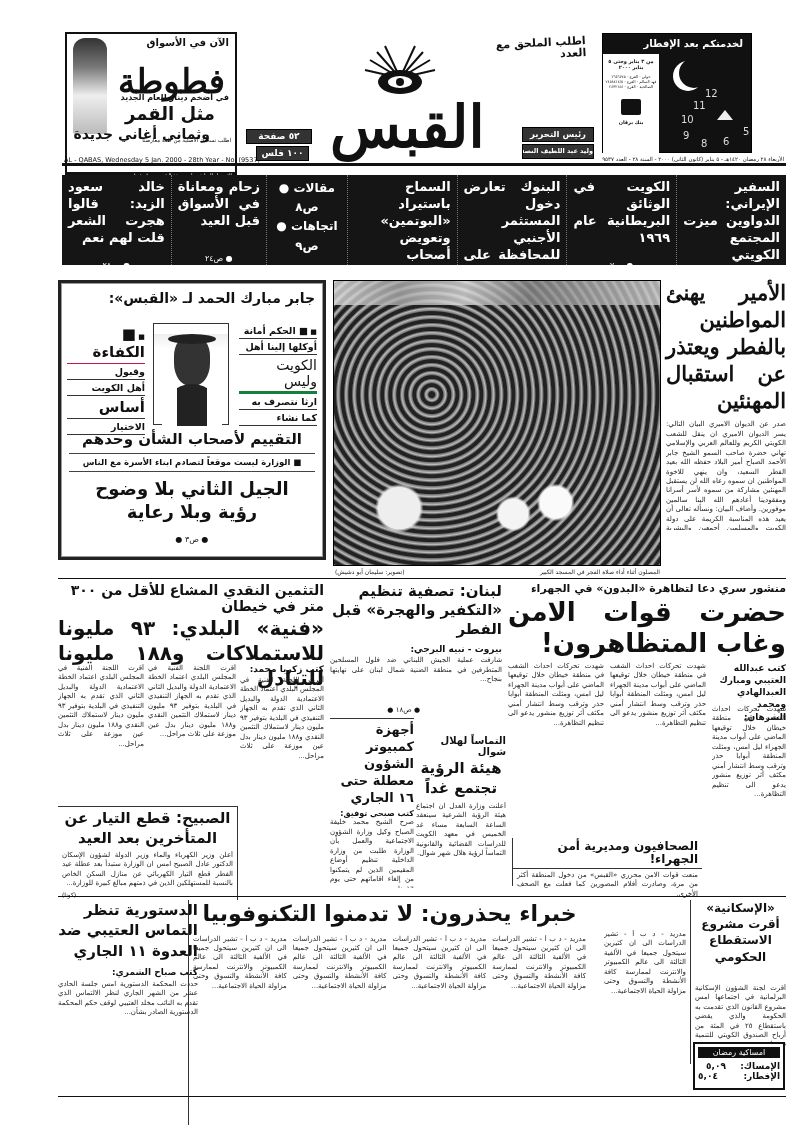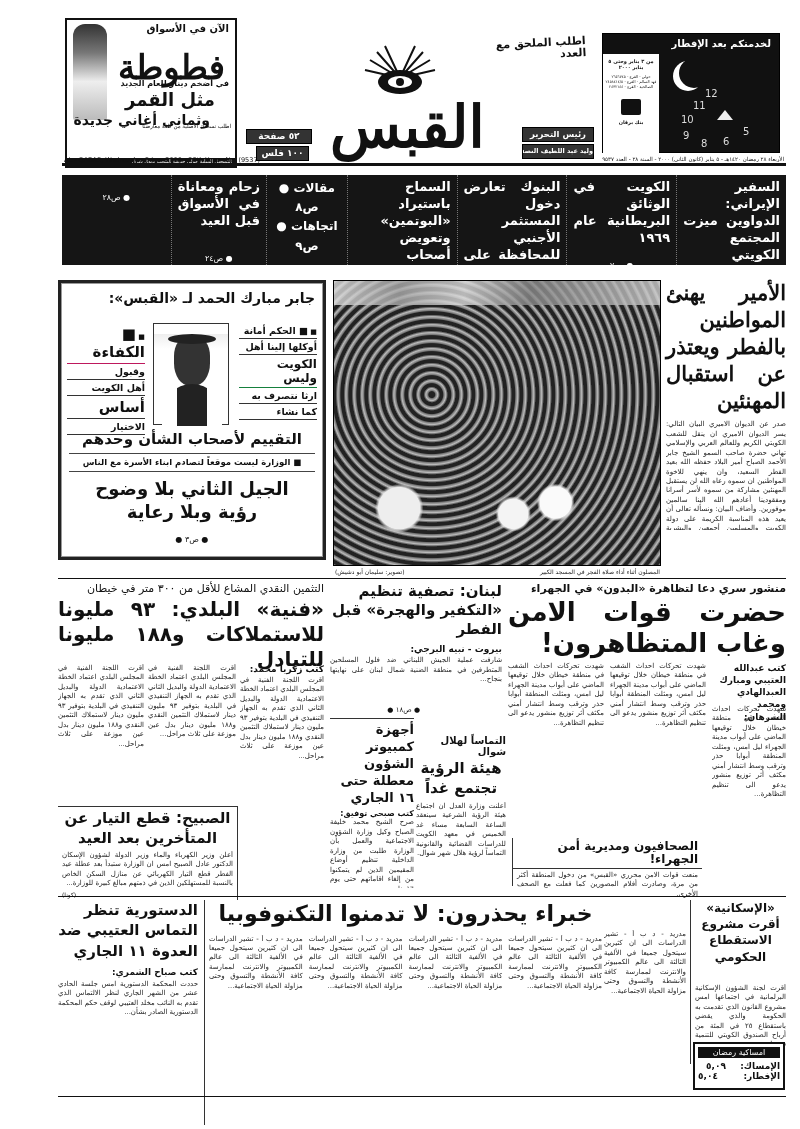--- a/index.html
+++ b/index.html
@@ -25,21 +25,21 @@
      repeating-radial-gradient(circle at 30% 40%,#222 0 3px,#777 4px,#bbb 6px,#333 8px),
      #444;}
   .caption{font-size:6px;color:#222;direction:rtl}
   .bullet::before{content:"■ ";font-size:7px}
 </style>
 </head>
 <body>
 
 <div class="abs" style="left:0;top:0;width:800px;height:172px;">
 
-  <div class="abs box" style="left:65px;top:18px;width:172px;height:150px;background:#fff;">
+  <div class="abs box" style="left:65px;top:32px;width:172px;height:150px;background:#fff;">
     <div class="abs" style="left:6px;top:4px;width:34px;height:96px;background:linear-gradient(#333,#777 30%,#eee 60%,#bbb);border-radius:12px 12px 2px 2px;"></div>
     <div class="abs rtl hd" style="right:6px;top:4px;font-size:10px;">الآن في الأسواق</div>
     <div class="abs rtl hd serif" style="right:10px;top:14px;font-size:34px;margin-top:15px;">فطوطة</div>
     <div class="abs rtl hd" style="right:6px;top:60px;font-size:8px;">في أضخم دينار للعام الجديد</div>
     <div class="abs rtl hd" style="right:20px;top:70px;font-size:18px;">مثل القمر</div>
     <div class="abs rtl" style="right:25px;top:92px;font-size:14px;font-weight:bold;text-align:right;">وثماني أغاني جديدة</div>
     <div class="abs rtl" style="right:4px;top:103px;font-size:5.5px;">اطلب نسختك الأصلية من كافة معارضنا</div>
     <div class="abs dark rtl" style="left:0;right:0;bottom:0;height:8px;font-size:5px;padding-right:3px;">التسجيل السلية حولي حديقة الشعب سوق شرق</div>
   </div>
   <div class="abs" style="left:64px;top:156px;width:178px;font-size:6.5px;white-space:nowrap;">AL - QABAS, Wednesday 5 Jan. 2000 - 28th Year - No. (9537)</div>
@@ -56,21 +56,21 @@
       <ellipse cx="75" cy="44" rx="12" ry="6" fill="#fff"></ellipse>
       <circle cx="75" cy="44" r="4" fill="#111"></circle>
     </svg>
   </div>
   <div class="abs serif" style="left:330px;top:92px;width:140px;height:70px;font-size:58px;font-weight:bold;text-align:center;line-height:70px;letter-spacing:-2px;">القبس</div>
 
   <div class="abs rtl hd" style="left:470px;top:38px;width:116px;font-size:11px;transform:rotate(-3deg);">اطلب الملحق مع العدد</div>
   <div class="abs gray-tag rtl" style="left:522px;top:127px;width:72px;height:15px;font-size:8.5px;line-height:13px;">رئيس التحرير</div>
   <div class="abs gray-tag rtl" style="left:522px;top:144px;width:72px;height:15px;font-size:6.5px;line-height:13px;white-space:nowrap;overflow:hidden;">وليد عبد اللطيف النصف</div>
 
-  <div class="abs" style="left:602px;top:33px;width:178px;height:120px;background:#111;border:1px solid #000;">
+  <div class="abs" style="left:602px;top:33px;width:150px;height:120px;background:#111;border:1px solid #000;">
     <div class="abs rtl" style="right:8px;top:4px;color:#fff;font-size:10px;font-weight:bold;">لخدمتكم بعد الإفطار</div>
     <div class="abs" style="left:0;top:20px;width:56px;height:100px;background:#fff;">
       <div class="rtl" style="font-size:5px;text-align:center;padding:4px 2px 0;font-weight:bold;">من ٣ يناير وحتى ٥ يناير ٢٠٠٠</div>
       <div class="rtl" style="font-size:3.8px;text-align:center;margin-top:4px;">حولي - الفرع - ٢٦٥٦٧٤٥</div>
       <div class="rtl" style="font-size:3.8px;text-align:center;">فهد السالم - الفرع - ٢٤٥٨٤١٤/٥</div>
       <div class="rtl" style="font-size:3.8px;text-align:center;">الصالحية - الفرع - ٢٤٣٢١٤٤</div>
       <div style="width:20px;height:16px;background:#111;margin:10px auto 4px;border-radius:2px;"></div>
       <div class="rtl" style="font-size:5px;text-align:center;font-weight:bold;">بنك برقان</div>
     </div>
     <div class="abs" style="left:76px;top:24px;width:30px;height:30px;border-radius:50%;box-shadow:-6px 3px 0 0 #fff;"></div>
@@ -108,30 +108,31 @@
       <div class="pg">● ص١٣</div>
     </div>
   <div class="teaser" style="flex:0.7">
       <div class="t" style="text-align:center;font-size:12px;line-height:1.6">مقالات ● ص٨ اتجاهات ● ص٩</div>
     </div>
   <div class="teaser" style="flex:0.85">
       <div class="t">زحام ومعاناة في الأسواق قبل العيد</div>
       <div class="pg">● ص٢٤</div>
     </div>
   <div class="teaser">
+      <div class="t">خالد سعود الزيد: قالوا هجرت الشعر قلت لهم نعم</div>
       <div class="pg">● ص٢٨</div>
     </div>
 </div>
 
 <div class="abs" style="left:58px;top:280px;width:268px;height:280px;border:3px solid #222;box-shadow:inset 0 0 0 1px #999;">
   <div class="rtl hd" style="position:absolute;right:8px;top:8px;font-size:14px;">جابر مبارك الحمد لـ «القبس»:</div>
   <div class="abs rtl" style="right:6px;top:40px;width:78px;">
     <div class="bullet" style="font-size:9.5px;font-weight:bold;border-bottom:1px solid #333;padding:2px 0;">■ الحكم أمانة</div>
     <div style="font-size:9.5px;font-weight:bold;border-bottom:1px solid #333;padding:2px 0;">أوكلها إلينا أهل</div>
-    <div style="font-size:12px;font-weight:bold;border-bottom:1px solid #15803d;padding:2px 0;">الكويت وليس</div>
+    <div style="font-size:14px;font-weight:normal;border-bottom:3px solid #15803d;padding:2px 0;">الكويت وليس</div>
     <div style="font-size:9.5px;font-weight:bold;border-bottom:1px solid #333;padding:2px 0;">ارثا نتصرف به</div>
     <div style="font-size:9.5px;font-weight:bold;border-bottom:1px solid #333;padding:2px 0;">كما نشاء</div>
   </div>
   <div class="abs" style="left:92px;top:40px;width:76px;height:102px;border:1px solid #333;background:linear-gradient(#fff 0 10%,#eee 10%,#fff 25%),#fff;">
     <div style="position:absolute;left:20px;top:12px;width:36px;height:50px;background:#333;border-radius:40% 40% 45% 45%;"></div>
     <div style="position:absolute;left:14px;top:10px;width:48px;height:10px;background:#222;border-radius:50%;"></div>
     <div style="position:absolute;left:8px;top:60px;width:60px;height:42px;background:linear-gradient(90deg,#fff 0 25%,#222 25% 75%,#fff 75%);border-radius:30px 30px 0 0;"></div>
   </div>
   <div class="abs rtl" style="left:6px;top:40px;width:78px;">
     <div class="bullet" style="font-size:15px;font-weight:bold;border-bottom:1px solid #be185d;padding:2px 0;">■ الكفاءة</div>
@@ -187,21 +188,21 @@
   <div class="body-text" style="margin-top:4px;height:80px;overflow:hidden;">أعلنت وزارة العدل ان اجتماع هيئة الرؤية الشرعية سينعقد الساعة السابعة مساء غد الخميس في معهد الكويت للدراسات القضائية والقانونية التماساً لرؤية هلال شهر شوال.</div>
 </div>
 
 <div class="abs" style="left:330px;top:718px;width:84px;border-top:1px solid #333;padding-top:3px;">
   <div class="rtl hd" style="font-size:13px;line-height:1.3;">أجهزة كمبيوتر الشؤون معطلة حتى ١٦ الجاري</div>
   <div class="rtl" style="font-size:8px;font-weight:bold;margin-top:3px;">كتب صبحي توفيق:</div>
   <div class="body-text" style="height:70px;overflow:hidden;">صرح الشيخ محمد خليفة الصباح وكيل وزارة الشؤون الاجتماعية والعمل بأن الوزارة طلبت من وزارة الداخلية تنظيم أوضاع المقيمين الذين لم يتمكنوا من إلغاء اقاماتهم حتى يوم ١٦ يناير...</div>
 </div>
 
 <div class="abs" style="left:58px;top:582px;width:266px;">
-  <div class="rtl" style="font-size:11px;font-weight:normal;">التثمين النقدي المشاع للأقل من ٣٠٠ متر في خيطان</div>
+  <div class="rtl" style="font-size:14px;font-weight:bold;">التثمين النقدي المشاع للأقل من ٣٠٠ متر في خيطان</div>
   <div class="rtl hd" style="font-size:20px;line-height:1.25;text-align:justify;margin-top:2px;">«فنية» البلدي: ٩٣ مليونا للاستملاكات و١٨٨ مليونا للتبادل</div>
 </div>
 <div class="abs rtl" style="left:240px;top:664px;width:84px;font-size:9px;font-weight:bold;">كتب زكريا محمد:</div>
 <div class="abs body-text" style="left:240px;top:676px;width:84px;height:200px;overflow:hidden;">أقرت اللجنة الفنية في المجلس البلدي اعتماد الخطة الاعتمادية الدولة والبديل الثاني الذي تقدم به الجهاز التنفيذي في البلدية بتوفير ٩٣ مليون دينار لاستملاك التثمين النقدي و١٨٨ مليون دينار بدل عين موزعة على ثلاث مراحل...</div>
 <div class="abs body-text" style="left:148px;top:664px;width:88px;height:140px;overflow:hidden;">أقرت اللجنة الفنية في المجلس البلدي اعتماد الخطة الاعتمادية الدولة والبديل الثاني الذي تقدم به الجهاز التنفيذي في البلدية بتوفير ٩٣ مليون دينار لاستملاك التثمين النقدي و١٨٨ مليون دينار بدل عين موزعة على ثلاث مراحل...</div>
 <div class="abs body-text" style="left:58px;top:664px;width:86px;height:140px;overflow:hidden;">أقرت اللجنة الفنية في المجلس البلدي اعتماد الخطة الاعتمادية الدولة والبديل الثاني الذي تقدم به الجهاز التنفيذي في البلدية بتوفير ٩٣ مليون دينار لاستملاك التثمين النقدي و١٨٨ مليون دينار بدل عين موزعة على ثلاث مراحل...</div>
 
 <div class="abs" style="left:58px;top:806px;width:180px;border-top:1px solid #333;border-right:1px solid #333;padding:2px 4px;">
   <div class="rtl hd" style="font-size:15px;line-height:1.3;text-align:center;">الصبيح: قطع التيار عن المتأخرين بعد العيد</div>
   <div class="body-text" style="height:40px;overflow:hidden;margin-top:3px;">أعلن وزير الكهرباء والماء وزير الدولة لشؤون الإسكان الدكتور عادل الصبيح امس ان الوزارة ستبدأ بعد عطلة عيد الفطر قطع التيار الكهربائي عن منازل السكن الخاص بالنسبة للمستهلكين الذين في ذمتهم مبالغ كبيرة للوزارة...</div>
@@ -209,21 +210,21 @@
 </div>
 
 <div class="rule" style="left:58px;top:896px;width:728px;height:1px;"></div>
 
 <div class="abs" style="left:58px;top:900px;width:140px;">
   <div class="rtl hd" style="font-size:15px;line-height:1.35;">الدستورية تنظر التماس العتيبي ضد العدوة ١١ الجاري</div>
   <div class="rtl" style="font-size:9px;font-weight:bold;margin-top:6px;">كتب صباح الشمري:</div>
   <div class="body-text" style="height:120px;overflow:hidden;margin-top:3px;">حددت المحكمة الدستورية امس جلسة الحادي عشر من الشهر الجاري لنظر الالتماس الذي تقدم به النائب مخلد العتيبي لوقف حكم المحكمة الدستورية الصادر بشأن...</div>
 </div>
 
-<div class="abs" style="left:204px;top:900px;width:398px;border-left:1px solid #333;padding-left:4px;">
+<div class="abs" style="left:188px;top:900px;width:398px;border-left:1px solid #333;padding-left:4px;">
   <div class="rtl hd" style="font-size:22px;line-height:1.3;text-align:center;">خبراء يحذرون: لا تدمنوا التكنوفوبيا</div>
   <div style="display:flex;flex-direction:row-reverse;gap:6px;margin-top:6px;">
     <div class="body-text" style="flex:1;height:190px;overflow:hidden;">مدريد - د ب أ - تشير الدراسات الى ان كثيرين سيتحول جميعا في الألفية الثالثة الى عالم الكمبيوتر والانترنت لممارسة كافة الأنشطة والتسوق وحتى مزاولة الحياة الاجتماعية...</div>
     <div class="body-text" style="flex:1;height:190px;overflow:hidden;">مدريد - د ب أ - تشير الدراسات الى ان كثيرين سيتحول جميعا في الألفية الثالثة الى عالم الكمبيوتر والانترنت لممارسة كافة الأنشطة والتسوق وحتى مزاولة الحياة الاجتماعية...</div>
     <div class="body-text" style="flex:1;height:190px;overflow:hidden;">مدريد - د ب أ - تشير الدراسات الى ان كثيرين سيتحول جميعا في الألفية الثالثة الى عالم الكمبيوتر والانترنت لممارسة كافة الأنشطة والتسوق وحتى مزاولة الحياة الاجتماعية...</div>
     <div class="body-text" style="flex:1;height:190px;overflow:hidden;">مدريد - د ب أ - تشير الدراسات الى ان كثيرين سيتحول جميعا في الألفية الثالثة الى عالم الكمبيوتر والانترنت لممارسة كافة الأنشطة والتسوق وحتى مزاولة الحياة الاجتماعية...</div>
   </div>
 </div>
 
 <div class="abs" style="left:690px;top:900px;width:96px;border-left:1px solid #333;padding-left:4px;">

